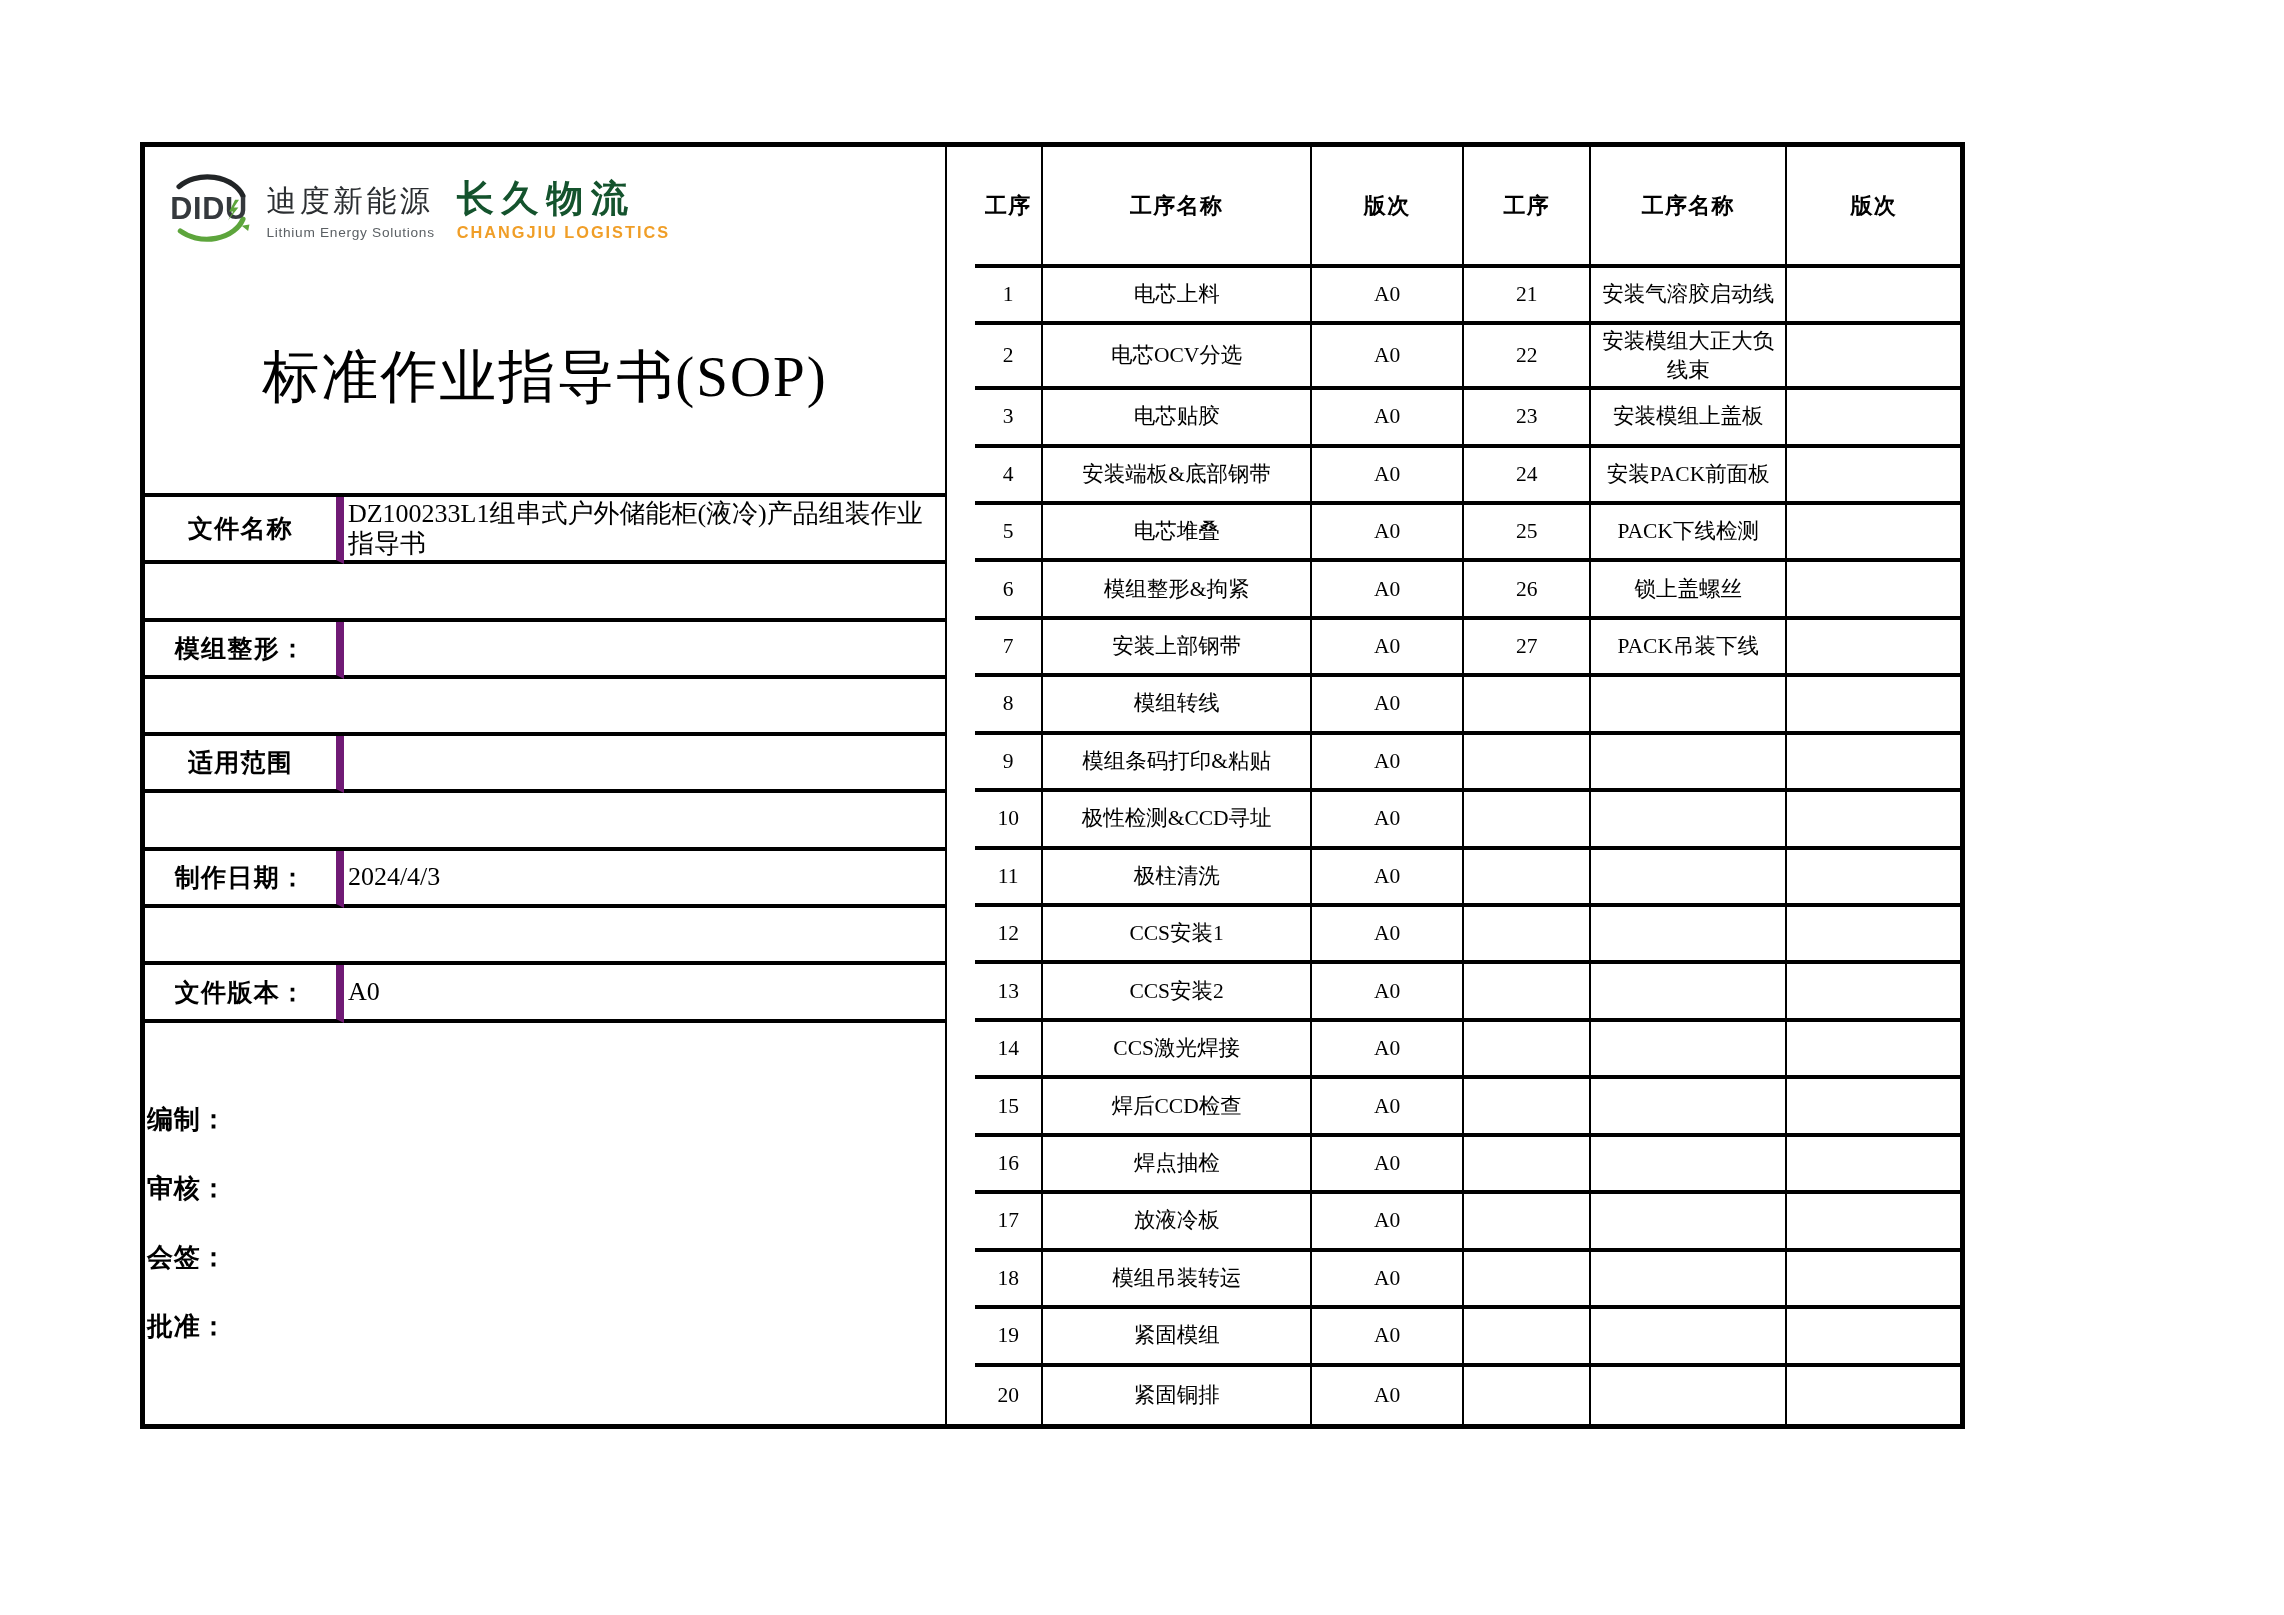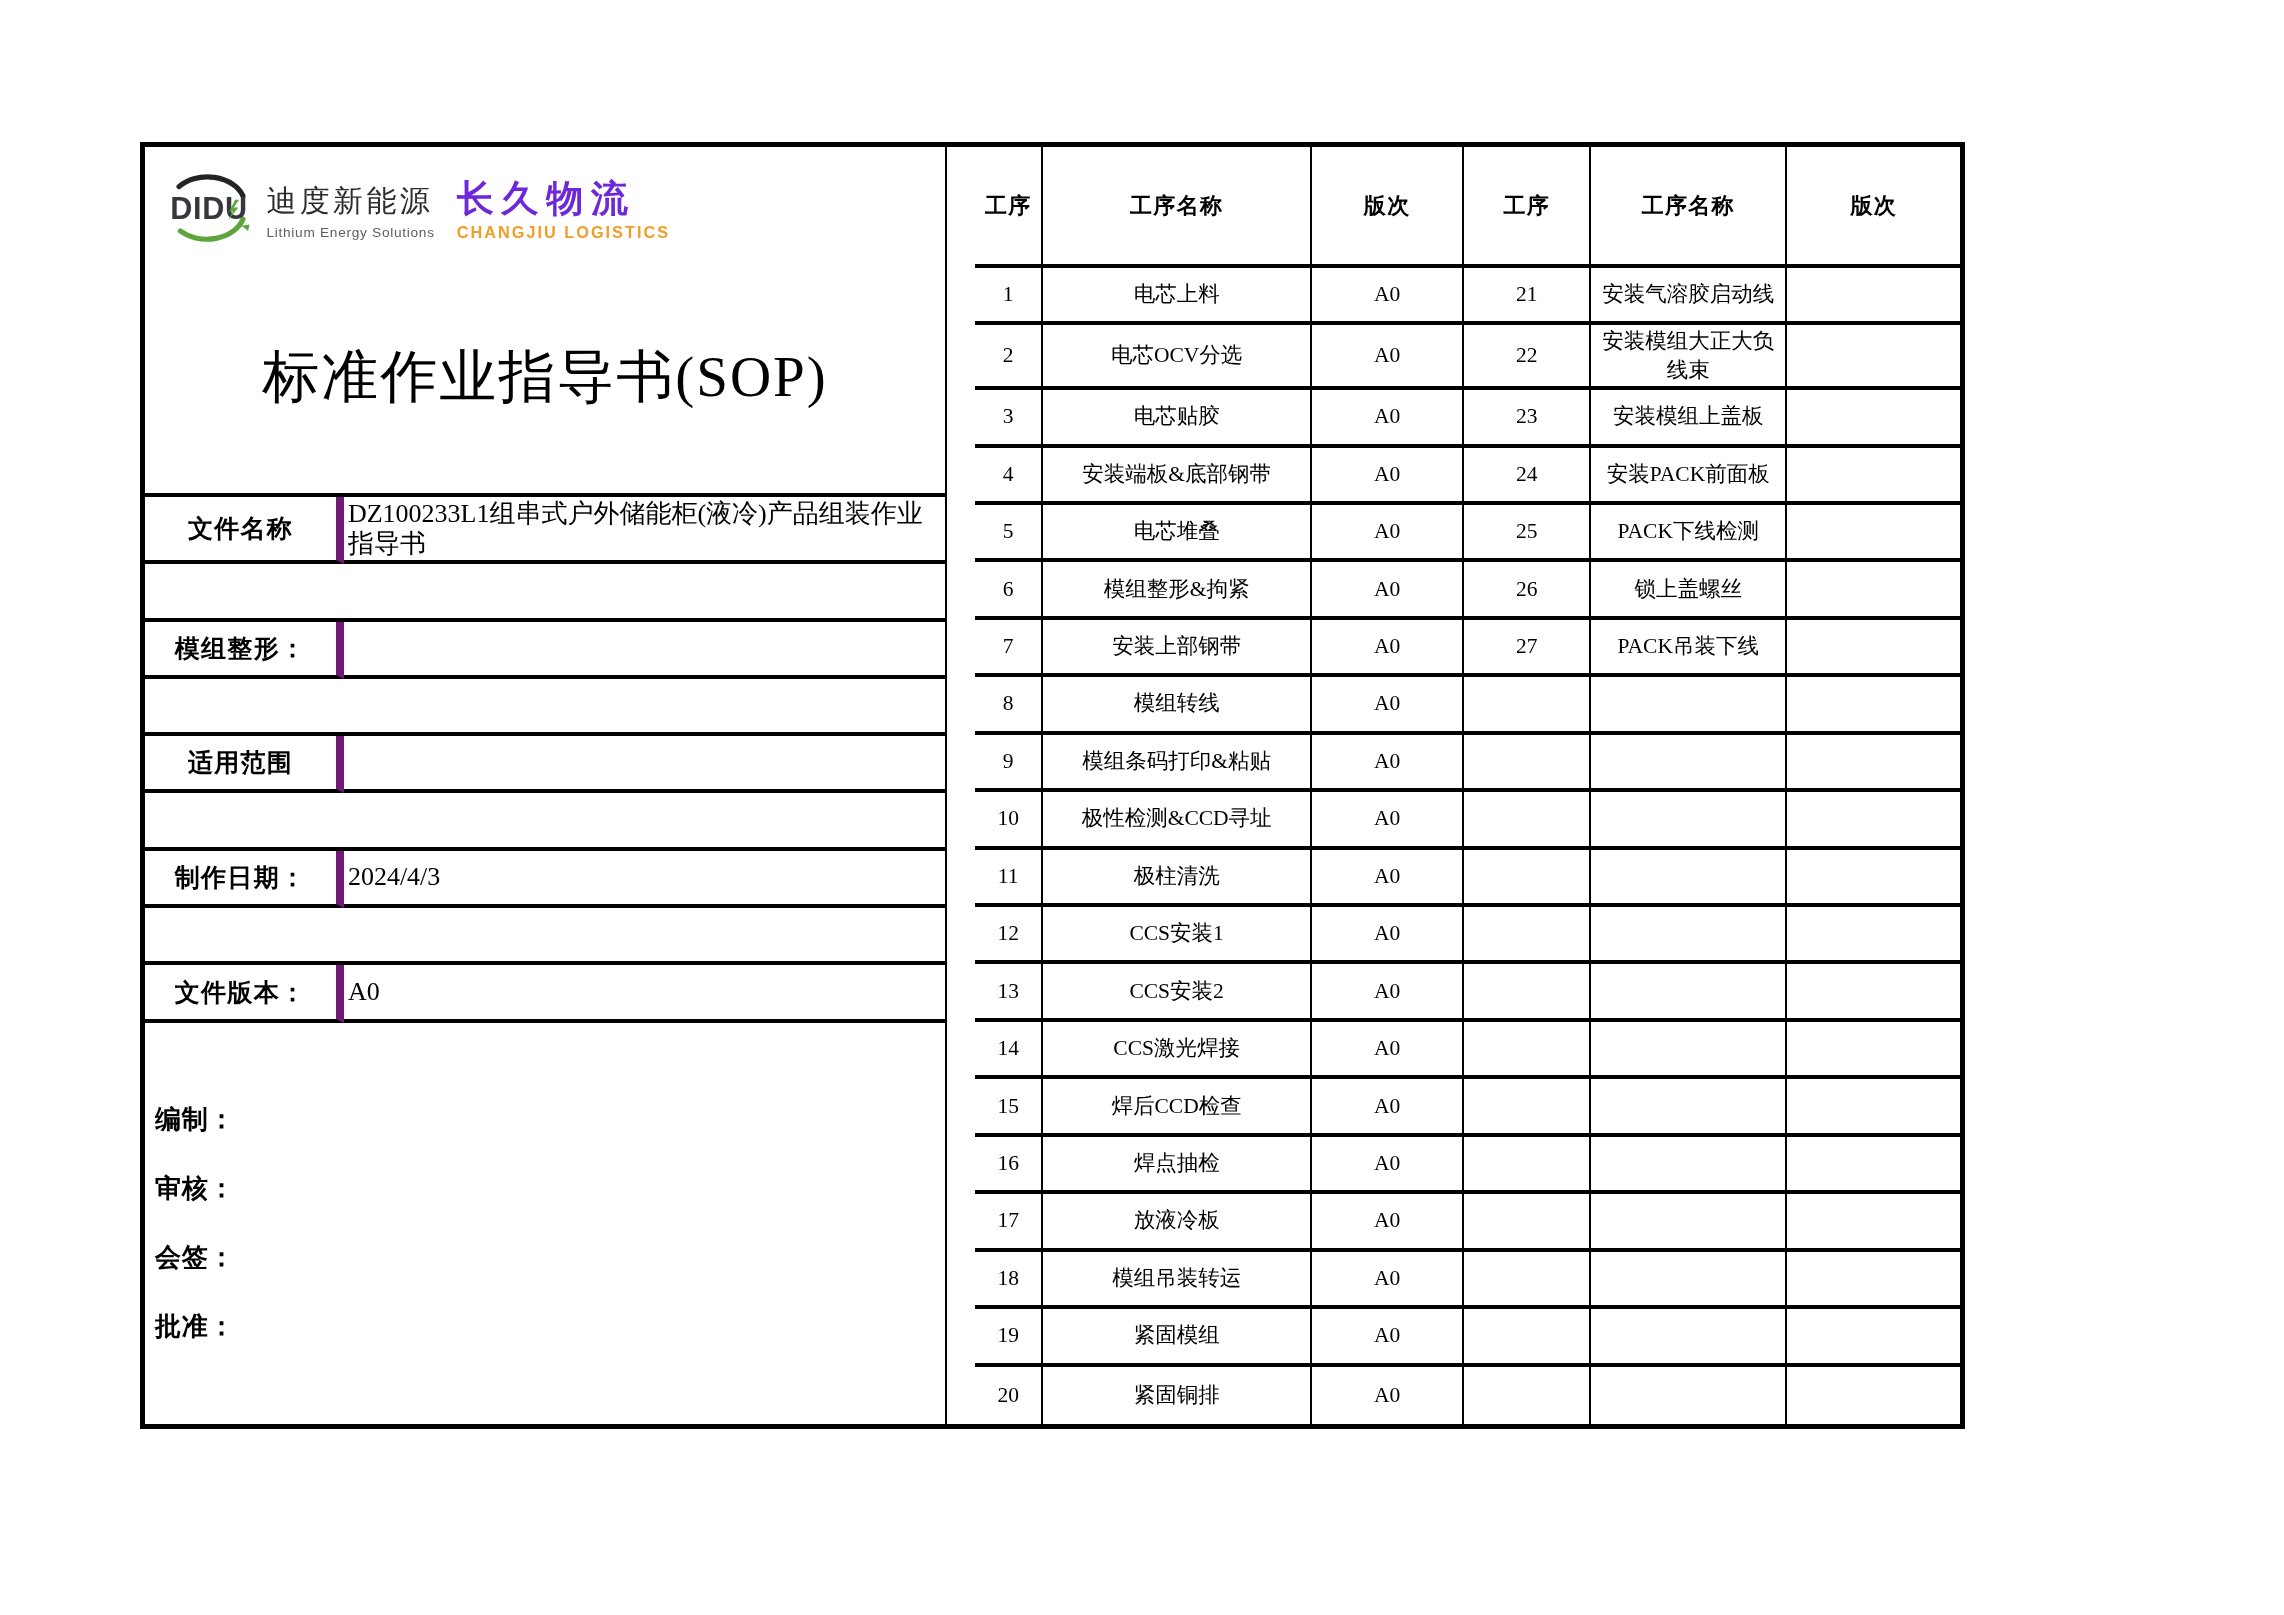--- a/index.html
+++ b/index.html
@@ -39,21 +39,21 @@
   }
   .lp-value {
     grid-column:2; border-bottom:4.6px solid #000;
     display:flex; align-items:center; font-size:26px;
     padding:1.3px 3.9px; line-height:1.16; text-align:left;
   }
   .lp-empty { grid-column:1/3; border-bottom:4.6px solid #000; }
   .signoff-block {
     grid-column:1/3; grid-row:15/22;
     display:flex; flex-direction:column; justify-content:center; gap:34px;
-    padding-left:10px; font-weight:bold; font-size:26px; letter-spacing:0.7px;
+    padding-left:2px; font-weight:bold; font-size:26px; letter-spacing:0.7px;
   }
 
   
   .right-panel {
     flex:1 1 auto; display:grid;
     grid-template-columns:109fr 428fr 243fr 202fr 313fr 275fr;
     grid-template-rows:121px repeat(20, 1fr);
     margin-left:28px;
   }
   .c {
@@ -82,21 +82,21 @@
               <polygon points="132,92 122,84 134,82" fill="#5da53c"></polygon>
               <text x="72" y="73" text-anchor="middle" font-size="47" font-weight="800" font-family="Liberation Sans, DejaVu Sans, sans-serif" fill="#35393d" letter-spacing="1">DIDU</text>
               <polygon points="112,44 103,62 109,62 101,76 117,56 110,56 118,44" fill="#5da53c"></polygon>
             </svg>
             <div>
               <div class="didu-cn">迪度新能源</div>
               <div class="didu-en">Lithium Energy Solutions</div>
             </div>
           </div>
           <div>
-            <div class="cj-cn" style="color: #6d28d9;">长久物流</div>
+            <div class="cj-cn" style="color: #14532d;">长久物流</div>
             <div class="cj-en" style="color: rgb(240, 158, 39);">CHANGJIU LOGISTICS</div>
           </div>
         </div>
         <div class="main-title">标准作业指导书(SOP)</div>
       </div>
 
       <div class="lp-label" style="grid-row:6">文件名称</div>
       <div class="lp-value" style="grid-row:6">DZ100233L1组串式户外储能柜(液冷)产品组装作业指导书</div>
 
       <div class="lp-empty" style="grid-row:7"></div>

